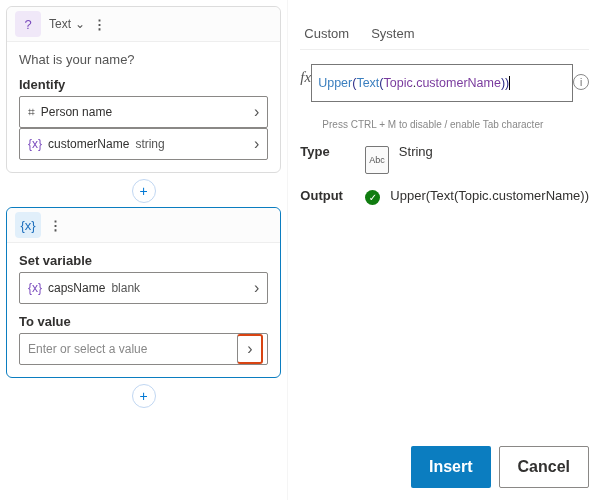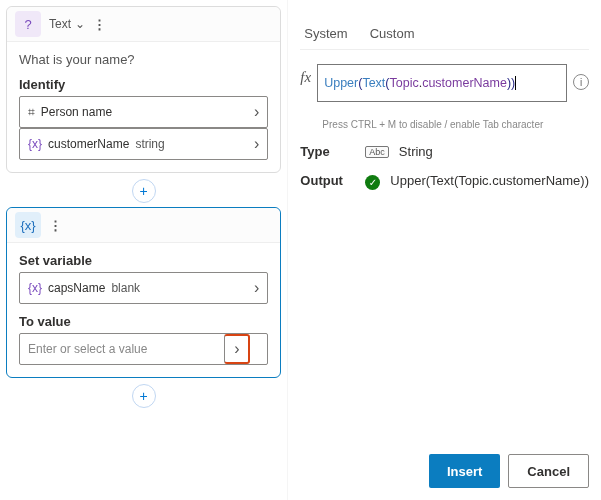--- a/index.html
+++ b/index.html
@@ -24,33 +24,33 @@
 .plus { width:24px; height:24px; border:1px solid #c1d7f2; border-radius:50%; color:#0078d4; display:flex;align-items:center;justify-content:center; background:#fff; margin:4px auto; font-size:14px;}
 .high { border:2px solid #d84413; border-radius:3px; }
 .chev-box { width:26px; display:flex; align-items:center; justify-content:center; border-left:1px solid #8a8886; height:100%;}
 
 .panel-head { display:flex; align-items:center; gap:8px; margin-bottom:8px; margin-top:28px;}
 .panel-head h2 { font-size:19px; font-weight:600; flex:1;}
 .tabs { display:flex; gap:18px; border-bottom:1px solid #eee; margin-top:8px; padding-left:2px;}
 .tabs div { padding:8px 2px; color:#555; position:relative; font-size:13px;}
 .tabs .active::after { content:''; position:absolute; bottom:-1px; left:0; right:0; height:2px; background:#0b7dc0; }
 .tabs .active { color:#111; }
-.formula-row { display:flex; align-items:flex-start; gap:6px; margin-top:14px;}
+.formula-row { display:flex; align-items:flex-start; margin-top:14px;}
 .fx { font-style:italic; font-family:serif; color:#555; font-size:15px; padding-top:5px;}
 .formula-box { border:1px solid #777; flex:1; min-height:38px; padding:4px 6px; font-family:Consolas,monospace; font-size:12.5px; line-height:1.35; display:flex; flex-wrap:wrap; align-items:center;text-align:center;}
 .tok-fn{color:#3b7fbf;} .tok-prop{color:#7a3b9e;} .tok-par{color:#2b2b87;}
 .hint { font-size:10px; color:#888; margin-left:22px; margin-top:17px;}
 .ftab { border:2px solid #d84413; padding:0 6px; margin-bottom:-2px; }
 .info { width:16px;height:16px;border-radius:50%;border:1px solid #888;color:#666;font-size:10px;display:flex;align-items:center;justify-content:center; margin-top:10px;}
 .kv { display:flex; align-items:flex-start; gap:10px; margin-top:14px; font-size:13px;}
 .kv .k{ width:55px; font-weight:600;}
-.abc { font-size:9px; border:1px solid #777; padding:0 3px; border-radius:2px; color:#555; background:#fafafa; align-self:flex-start; margin-top:2px;}
+.abc { font-size:9px; border:1px solid #777; padding:8px 3px; border-radius:2px; color:#555; background:#fafafa; align-self:flex-start; margin-top:2px;}
 .check { width:15px;height:15px;border-radius:50%;background:#107c10;color:#fff;display:flex;align-items:center;justify-content:center;font-size:10px; flex-shrink:0; margin-top:2px;}
 .btns { margin-top:auto; display:flex; justify-content:flex-end; gap:8px; padding-top:20px;}
-.btn { height:34px; padding:0 18px; border-radius:2px; font-weight:600; font-size:13px; display:flex; align-items:center;}
+.btn { height:42px; padding:0 18px; border-radius:2px; font-weight:600; font-size:16px; display:flex; align-items:center;}
 .btn.primary { background:#0b7dc0; color:#fff; border:none;}
 .btn.secondary { background:#fff; border:1px solid #8a8886; color:#323130;}
 .dots{color:#555;font-weight:bold;letter-spacing:1px;}
 .cursor { display:inline-block; width:1px; height:14px; background:#000; vertical-align:middle;}
 .expand-icon svg, .close-icon svg { width:16px; height:16px; }
 .qtext{color:#555;font-size:13px;}
 </style>
 </head>
 <body>
 
@@ -91,34 +91,34 @@
     </div>
     <div class="body">
       <div class="lbl" style="margin-top:0">Set variable</div>
       <div class="field">
         <span style="color:#7a4bbd">{x}</span>
         <span>capsName</span>
         <span class="tag">blank</span>
         <span class="chev">›</span>
       </div>
       <div class="lbl">To value</div>
-      <div class="field" style="padding:0 17px 0 8px;">
+      <div class="field" style="padding:0 4px 0 8px;">
         <span class="muted">Enter or select a value</span>
         <span class="chev chev-box high" style="margin-left:auto;">›</span>
       </div>
     </div>
   </div>
   <div class="plus">+</div>
 </div>
 
 <div class="right">
 
   <div class="tabs">
+    <div>Custom</div>
     <div>System</div>
-    <div>Custom</div>
   </div>
 
   <div class="formula-row">
     <div class="fx">fx</div>
     <div class="formula-box">
       <span class="tok-fn">Upper</span>
         <span class="tok-par">(</span>
         <span class="tok-fn">Text</span>
         <span class="tok-par">(</span>
         <span class="tok-prop">Topic</span>

